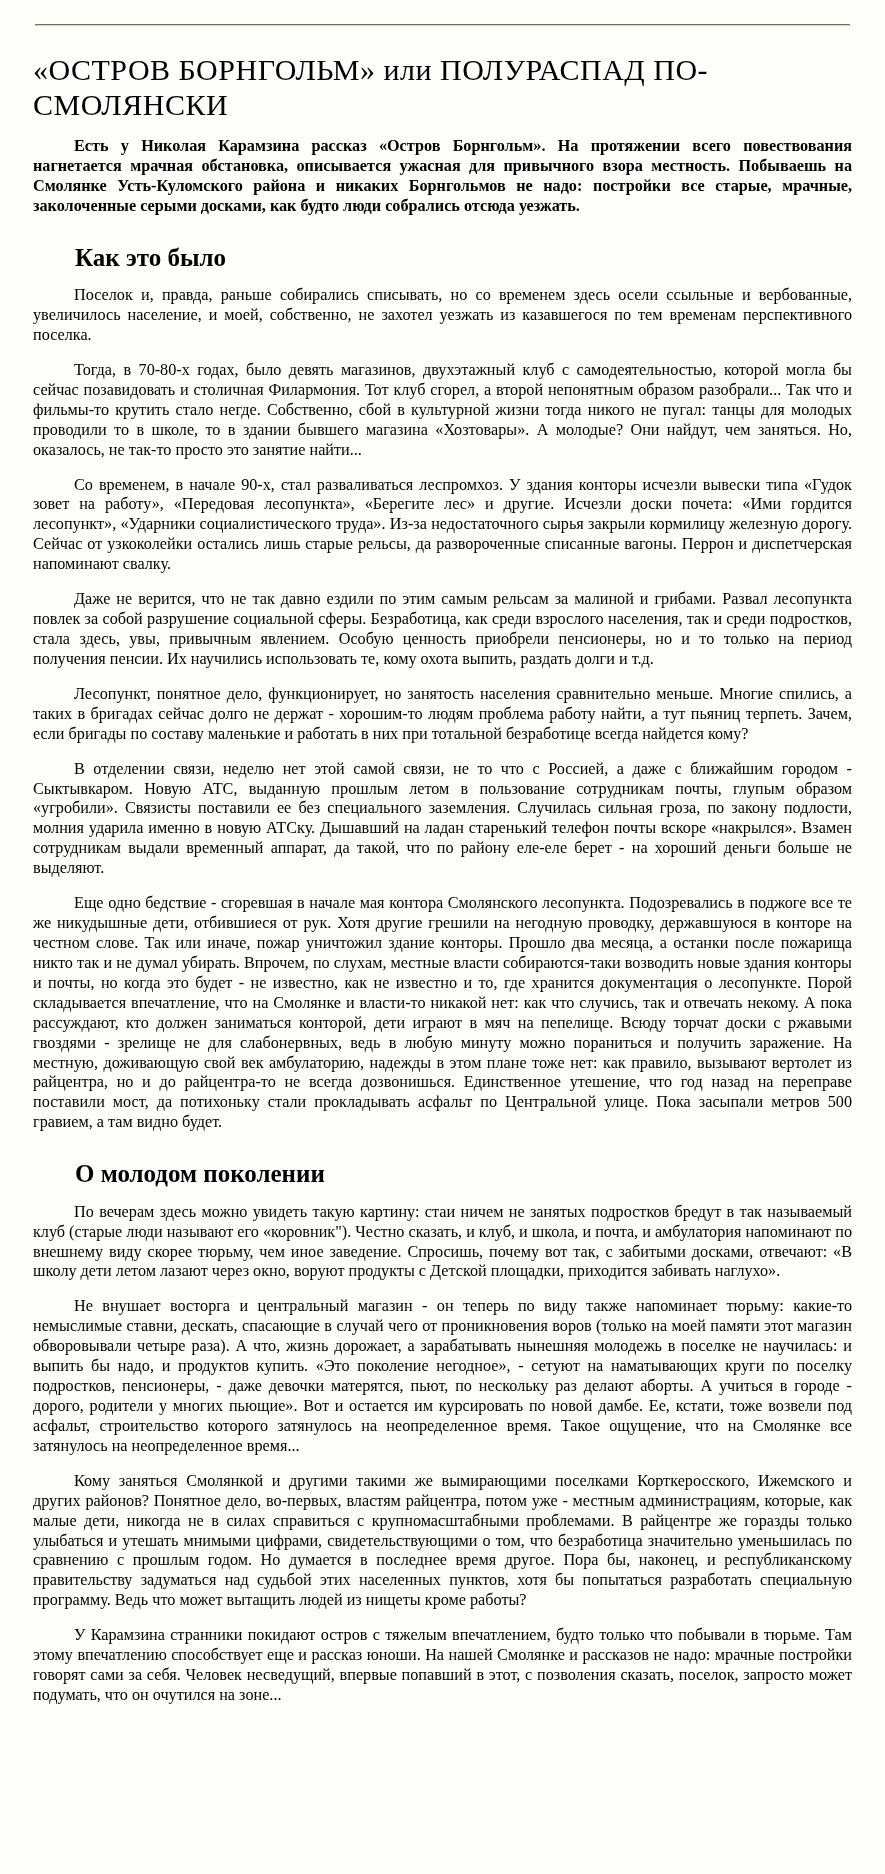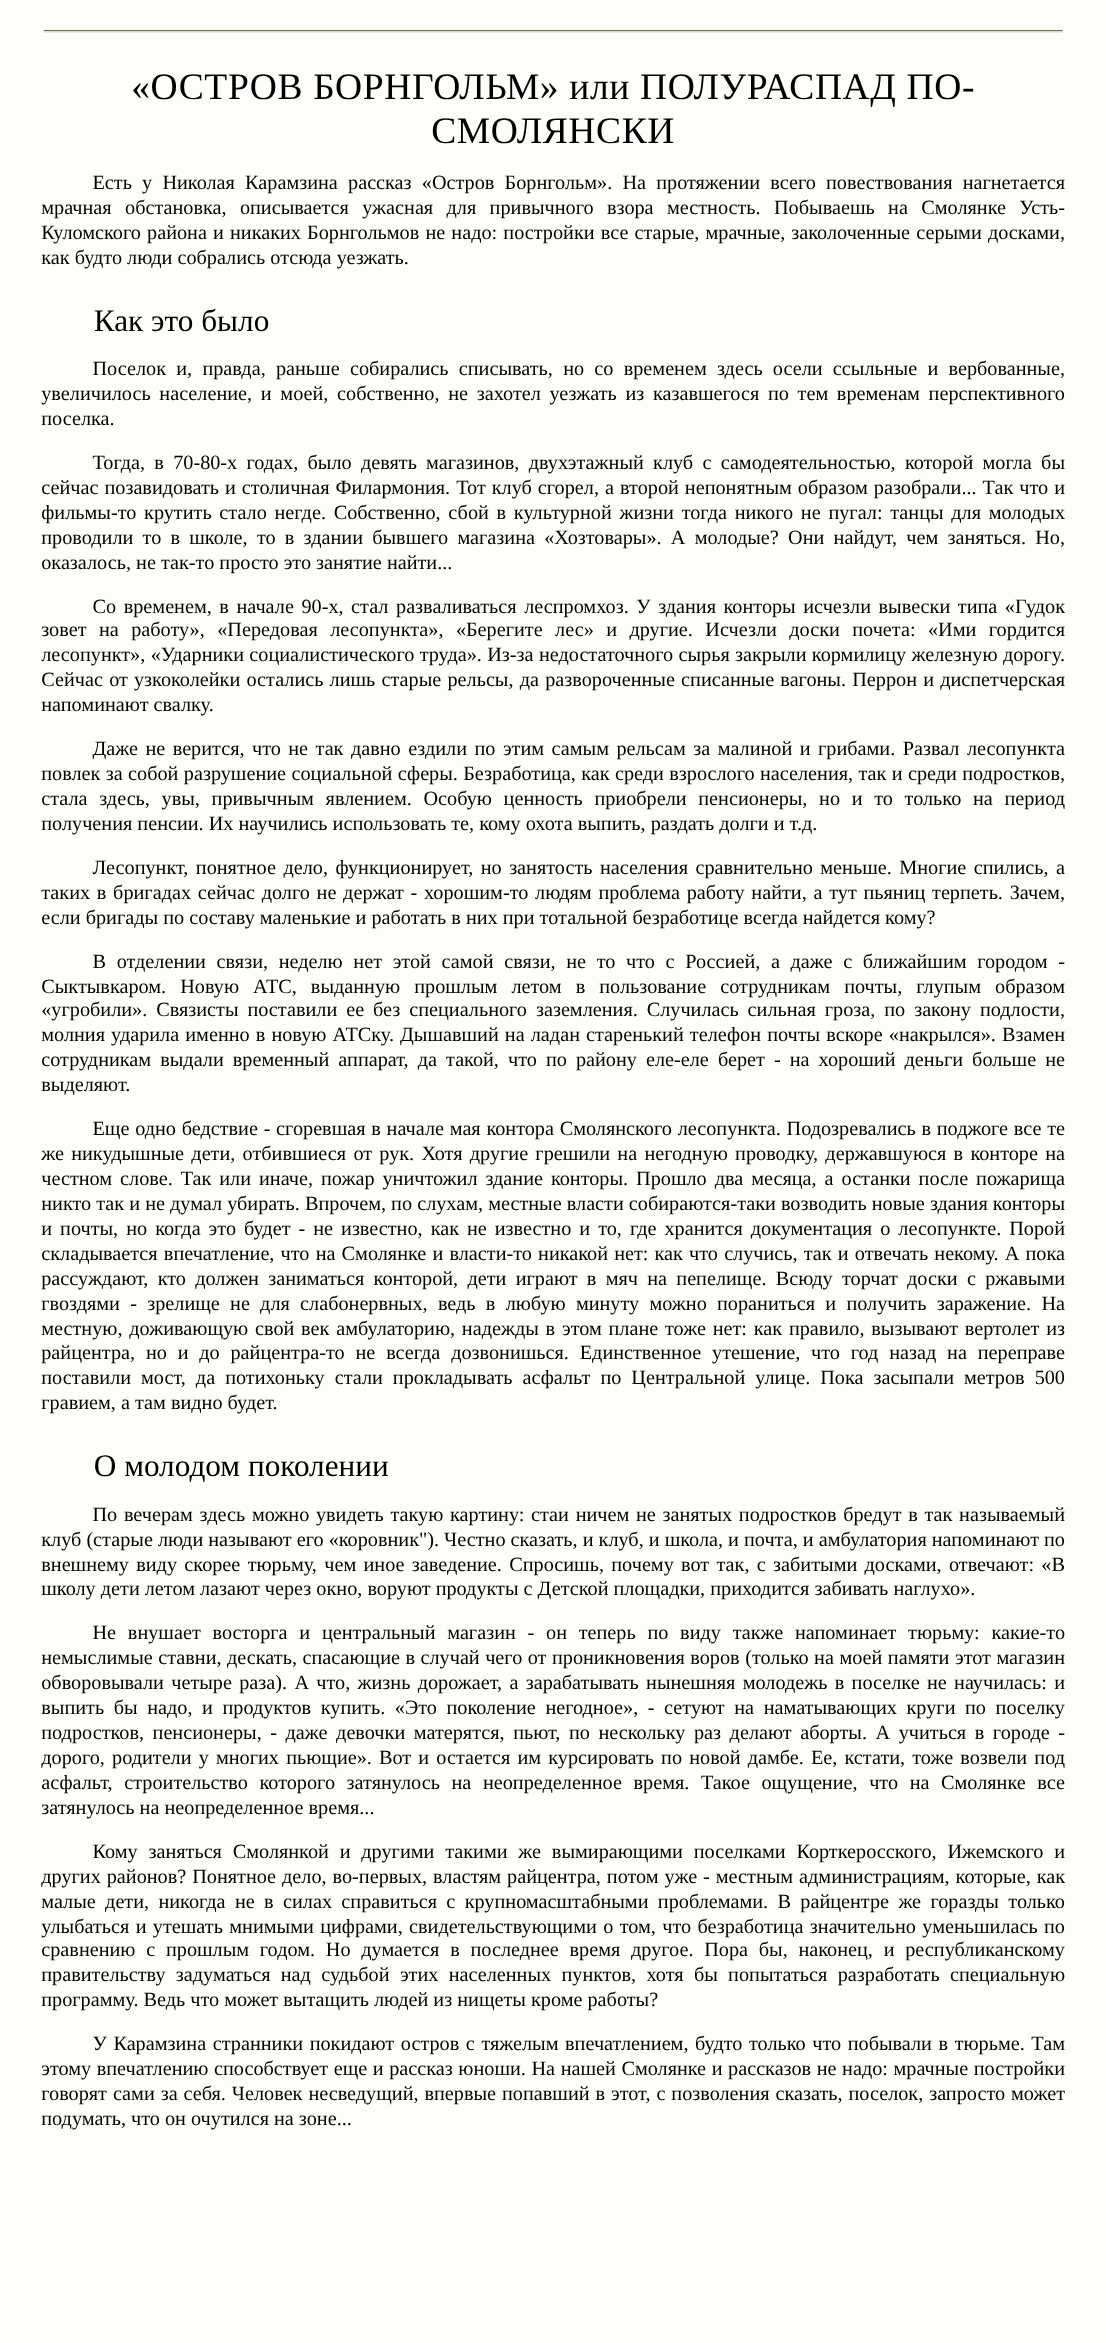--- a/index.html
+++ b/index.html
@@ -16,40 +16,40 @@
     margin: 0 auto;
   }
   hr.top-rule {
     height: 0;
     border: none;
     border-top: 1px solid #6f6f5e;
     border-bottom: 1px solid #d8d8c9;
     margin: 24px 2px 0 2px;
   }
   h1.title {
-    text-align: center;
+    text-align: left;
     font-weight: normal;
     font-size: 30px;
     line-height: 1.15;
     margin: 27px 0 6px 0;
     letter-spacing: 0.5px;
   }
   p {
     font-size: 16.2px;
     line-height: 1.23;
     text-align: justify;
     text-indent: 41px;
     margin: 15px 0;
   }
   p.intro {
-    font-weight: normal;
+    font-weight: bold;
   }
   h2.section-heading {
     font-size: 25px;
-    font-weight: normal;
+    font-weight: bold;
     line-height: 1.1;
     margin: 27px 0 9px 42px;
   }
 </style>
 </head>
 <body>
 
 <div class="page">
 
   <hr class="top-rule">

